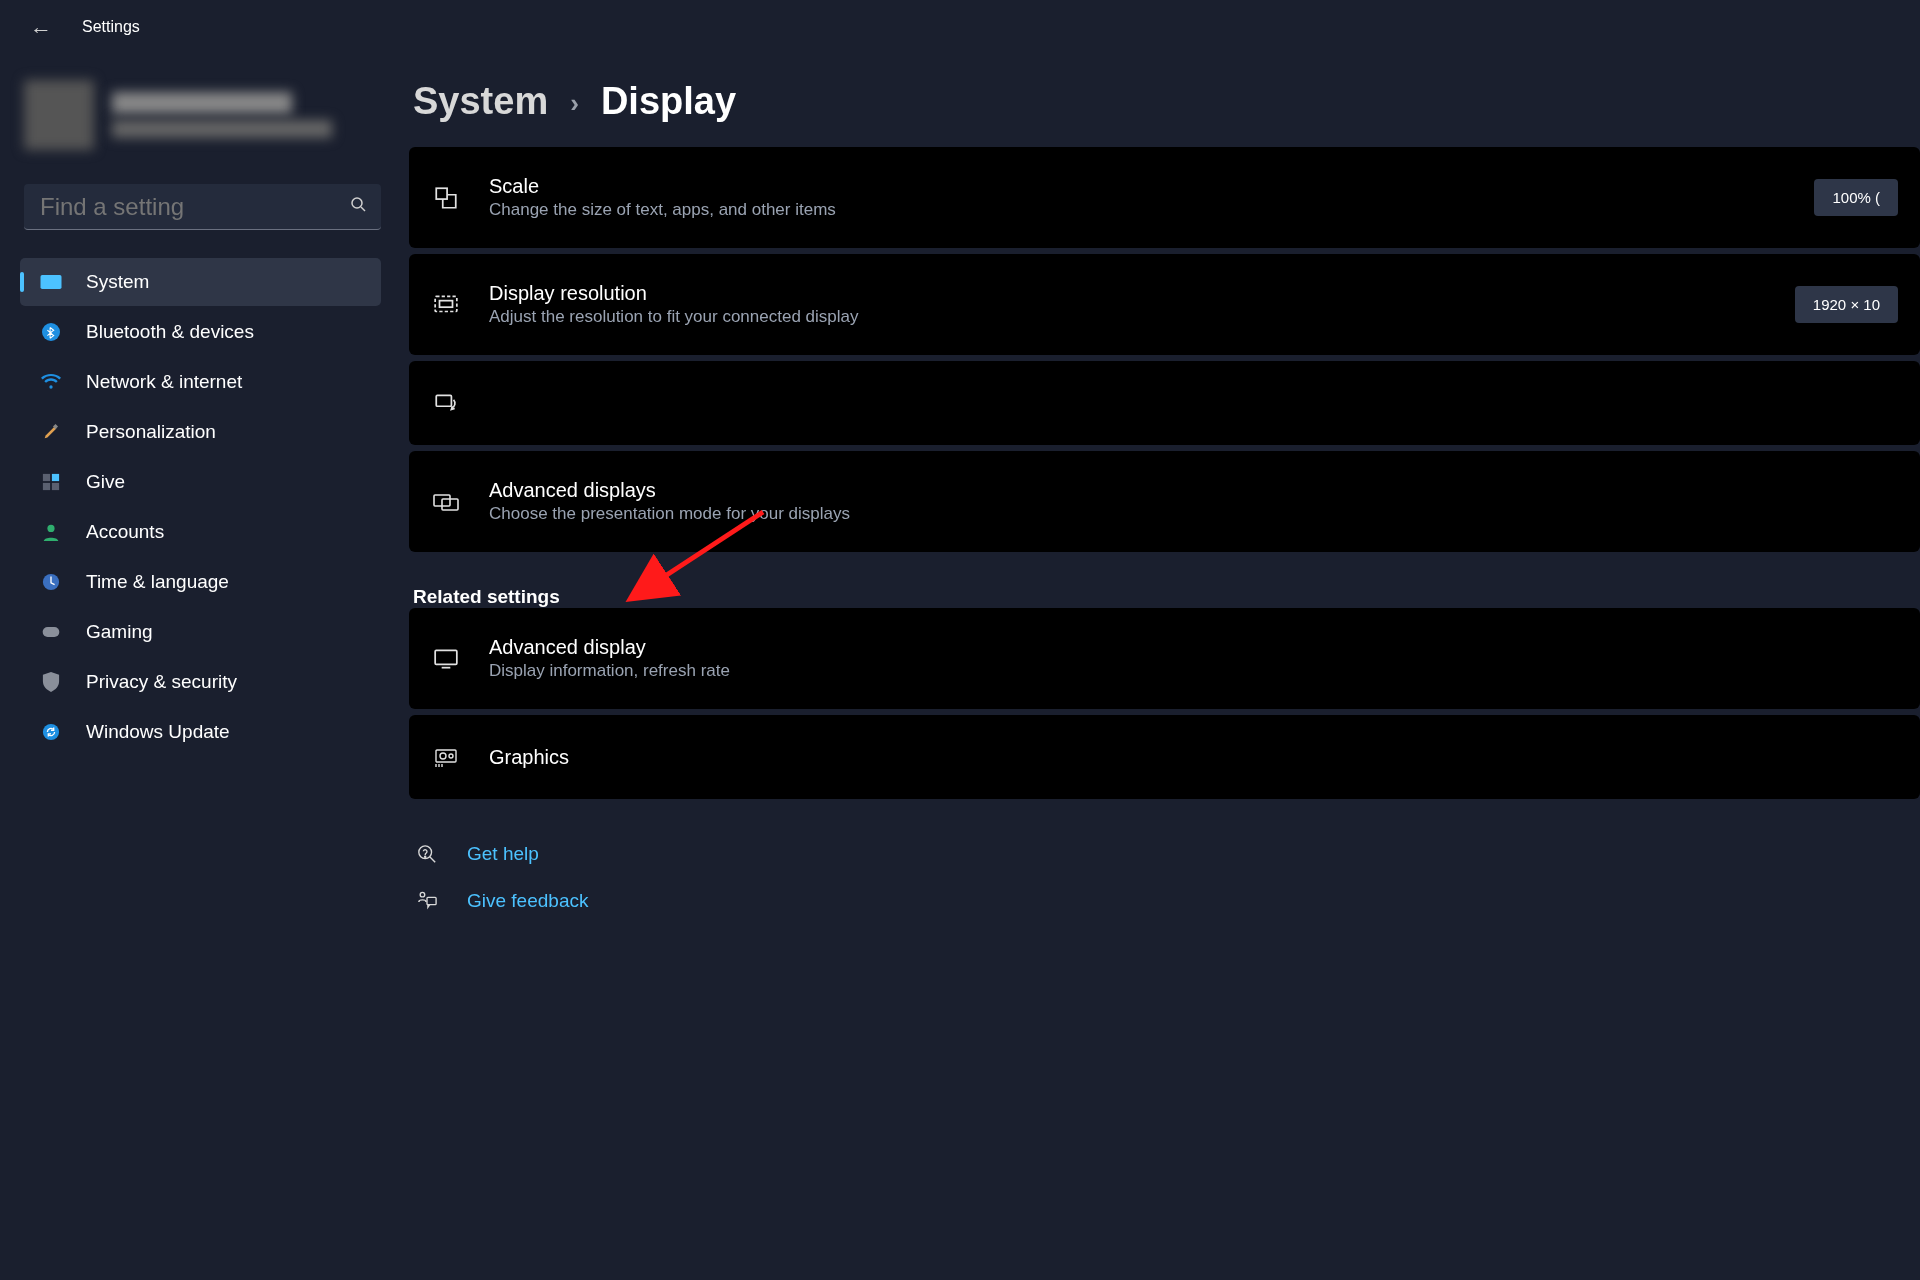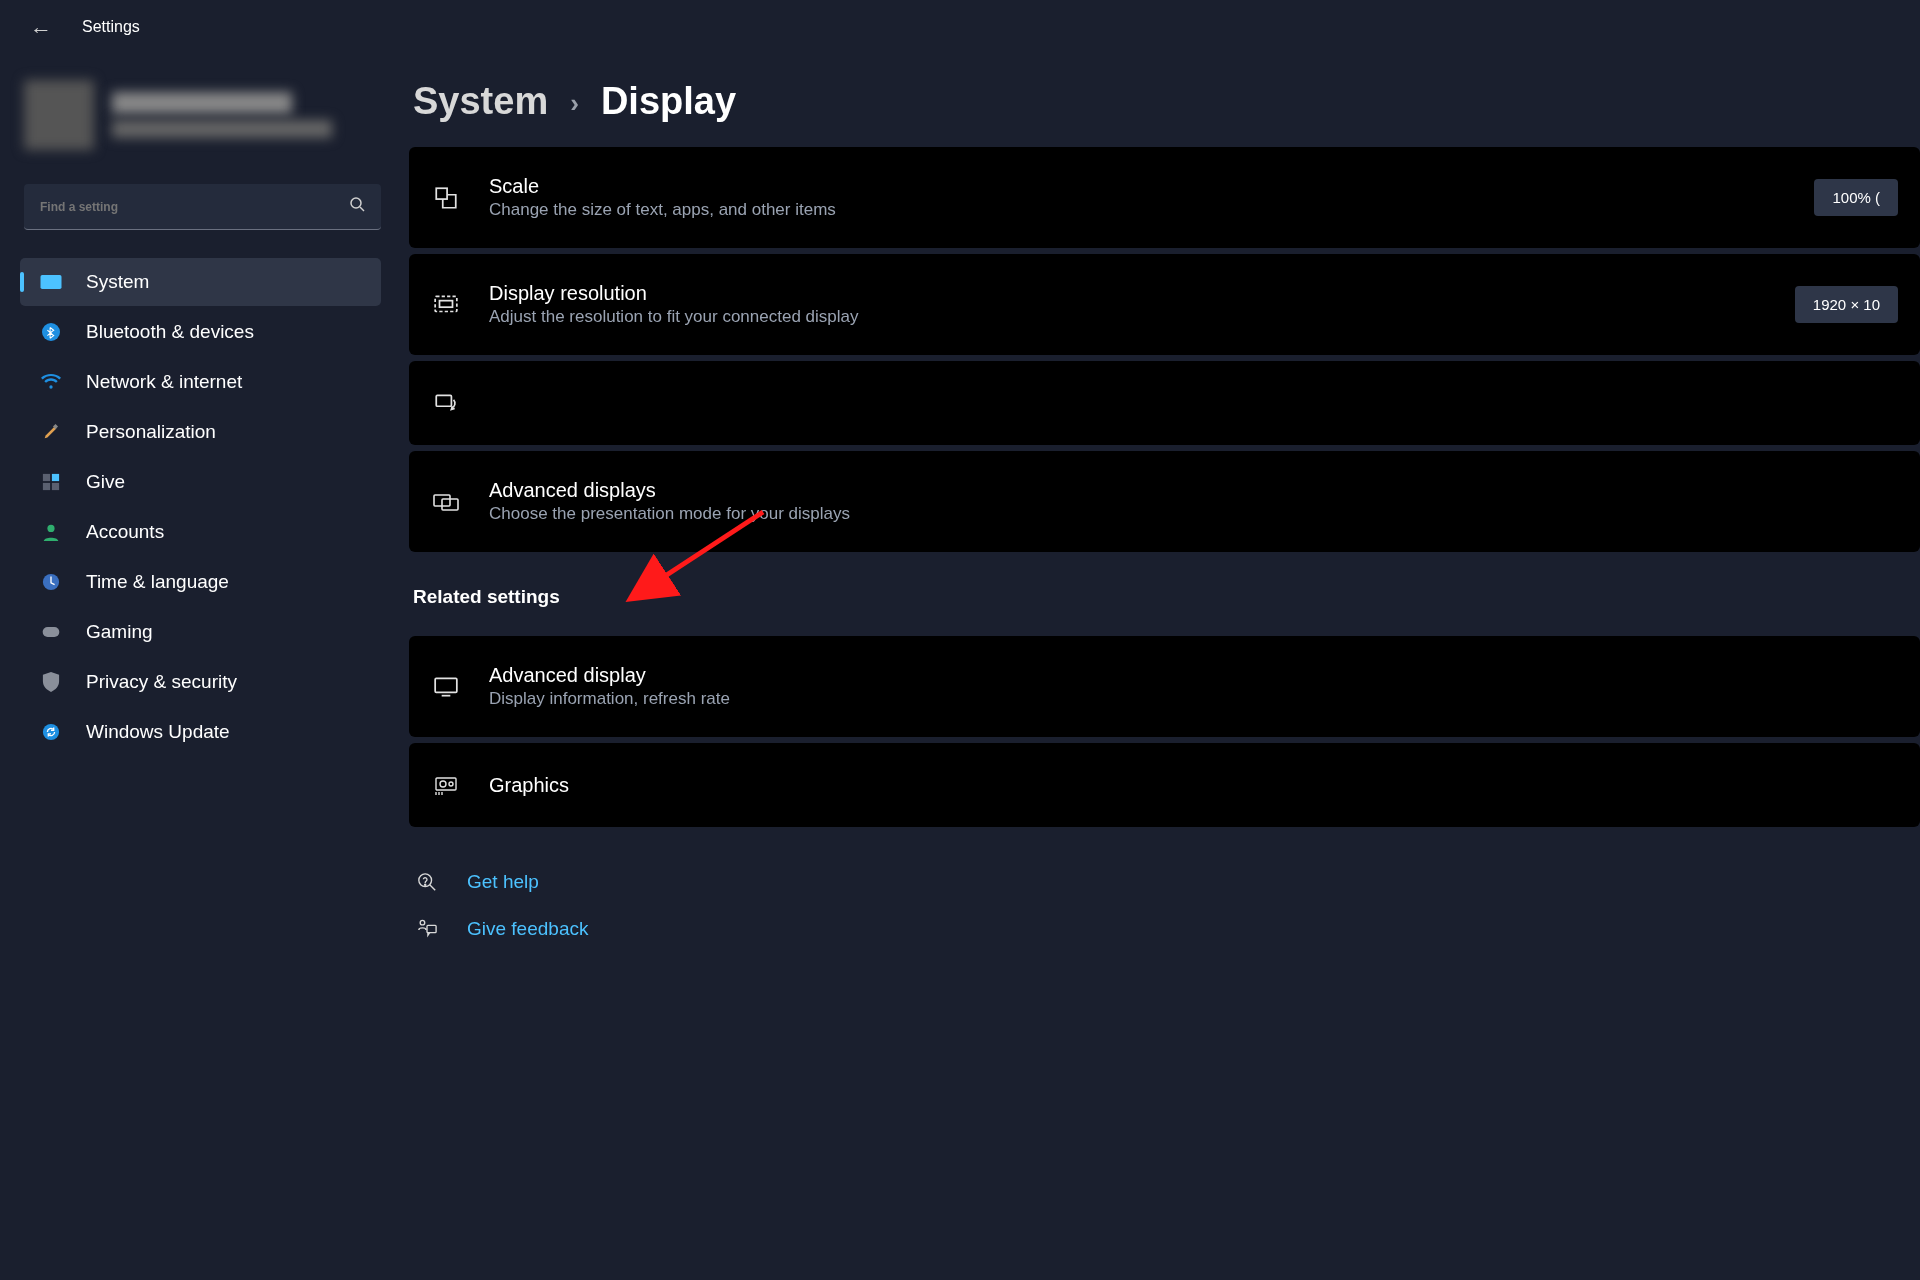--- a/index.html
+++ b/index.html
@@ -71,22 +71,21 @@
     align-items: center;
     padding: 0 16px;
     height: 46px;
   }
   .searchbox input {
     flex: 1;
     background: transparent;
     border: none;
     outline: none;
     color: #84cc16;
-    font-size: 12px;
-    font-weight: bold;
+    font-size: 24px;
   }
   .search-icon { color:#d0d0d0; font-size:17px; }
   .nav { list-style:none; }
   .nav-item {
     display: flex;
     align-items: center;
     gap: 24px;
     padding: 13px 16px 13px 20px;
     border-radius: 5px;
     margin: 1px 14px 2px 0;
@@ -142,21 +141,21 @@
   .card-sub { font-size:17px; color:#9aa3b2; }
   .card-value {
     background:#2e3648;
     border-radius:4px;
     padding: 10px 18px;
     font-size:15px;
   }
   .section-header {
     font-size:19px;
     font-weight:600;
-    margin: 34px 0 28px 4px;
+    margin: 34px 0 0 4px;
   }
   .help-links { margin-top: 44px; display:flex; flex-direction:column; gap:25px; padding-left:4px;}
   .help-link { display:flex; align-items:center; gap:26px; font-size:19px; }
   .help-link a { color:#4cc2ff; text-decoration:none; cursor:pointer;}
   .help-icon { width:28px; display:flex; justify-content:center; color:#d8d8d8; font-size:19px;}
   
   .annot-arrow {
     position:absolute;
     pointer-events:none;
   }

